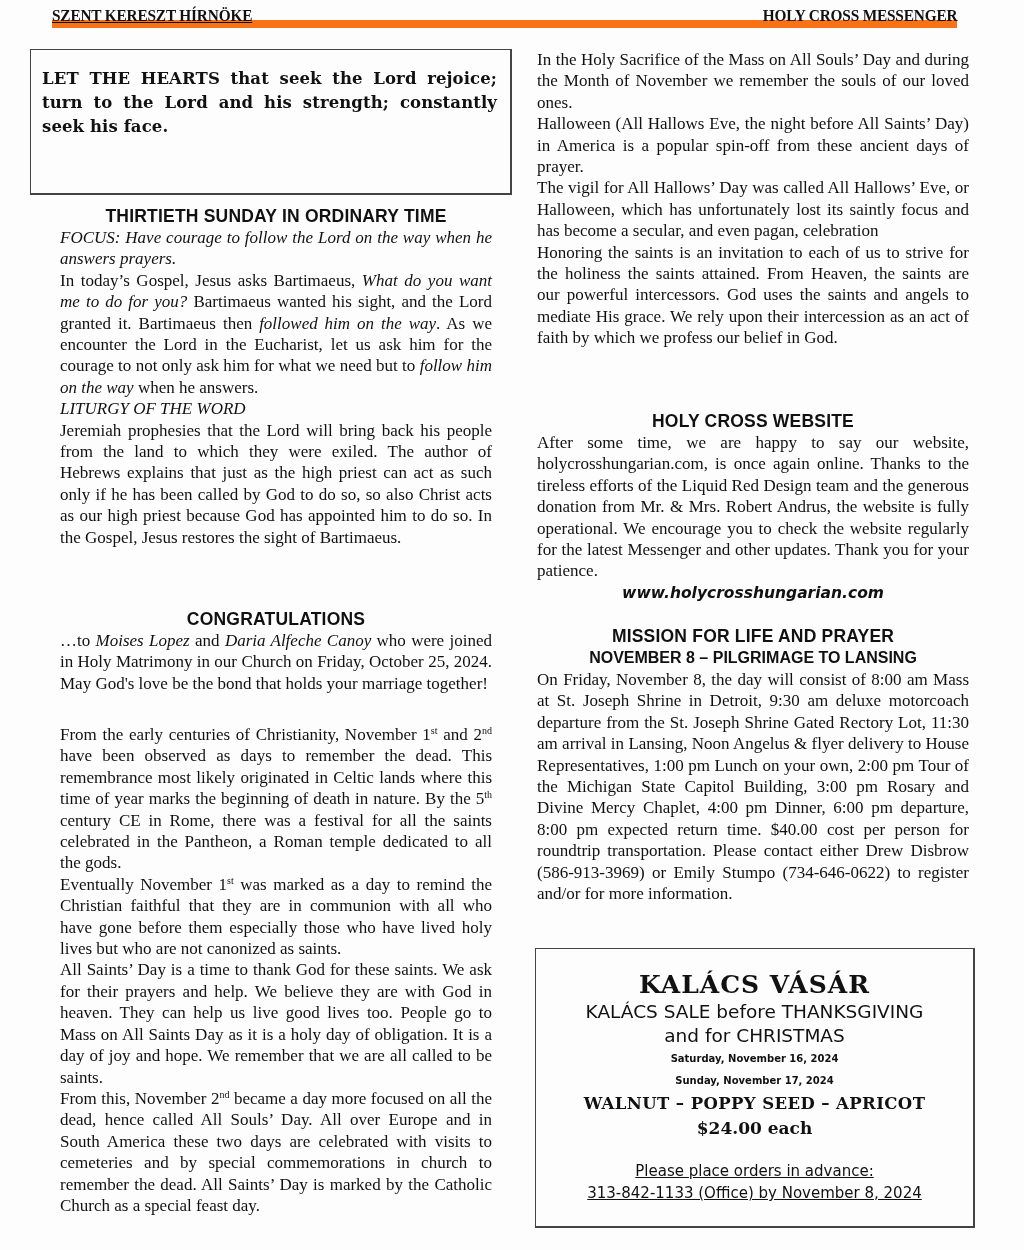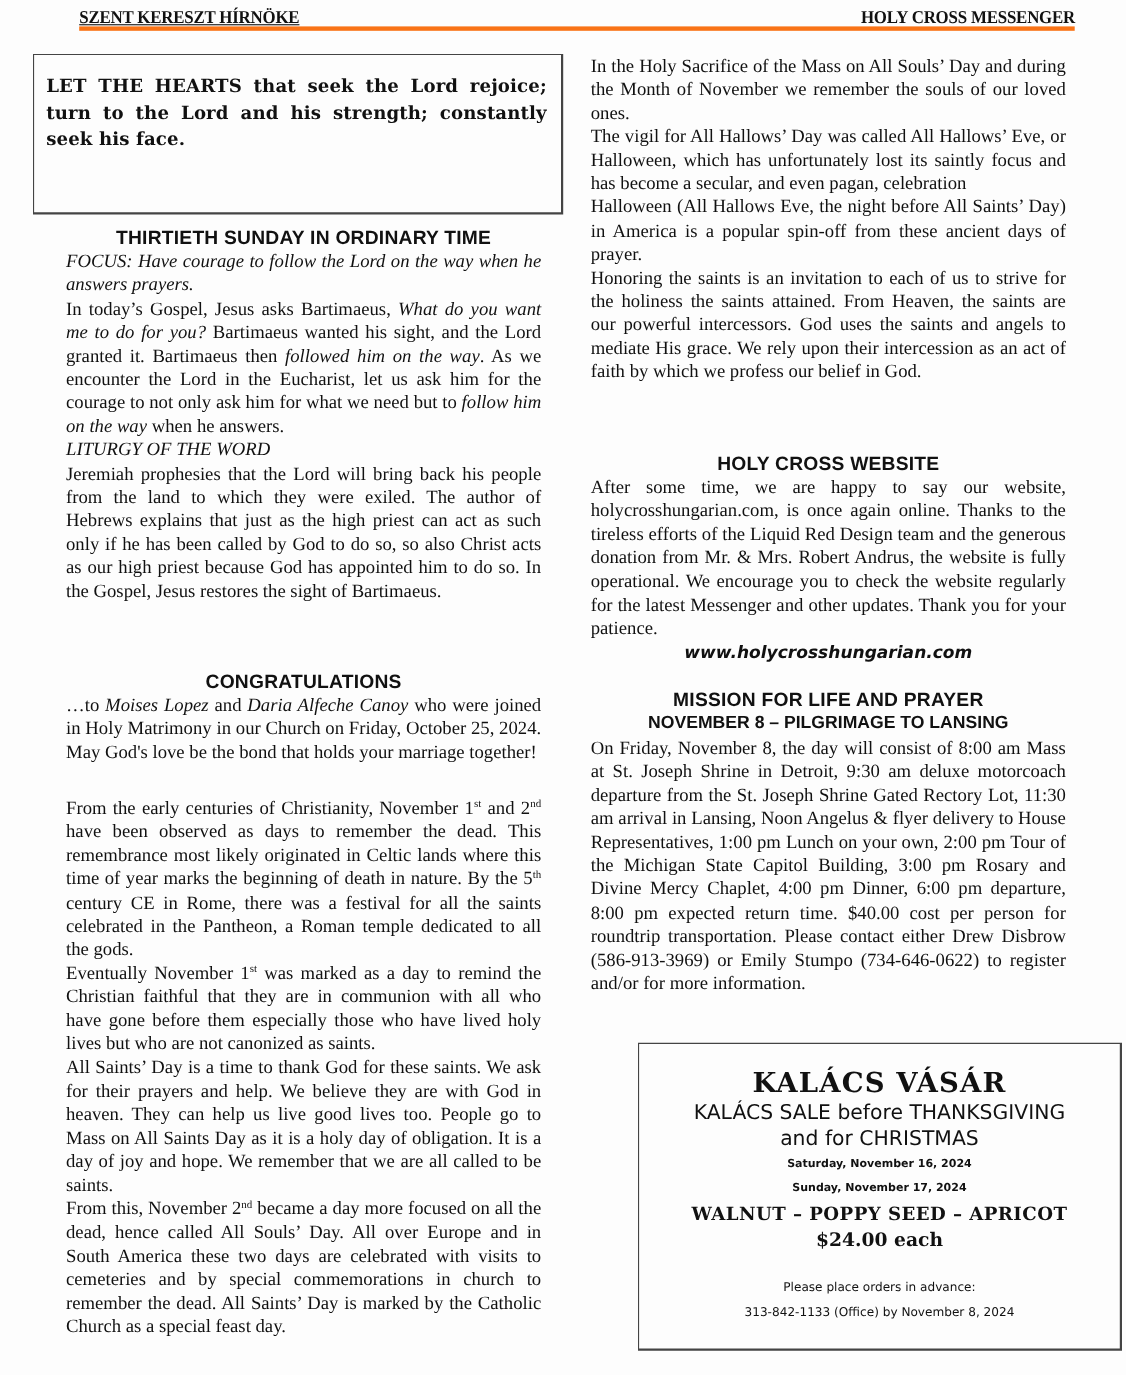--- a/index.html
+++ b/index.html
@@ -1,44 +1,44 @@
 <!DOCTYPE html>
 <html><head>
 <meta charset="utf-8">
 <style>
   * { box-sizing: border-box; margin: 0; padding: 0; }
   html, body { width: 1024px; height: 1250px; background: #fdfdfd; overflow: hidden; }
   body { position: relative; font-family: "Liberation Serif", serif; color: #111; }
 
-  .masthead { position: absolute; left: 72px; top: 4px; width: 905px; height: 24px; border-bottom: 4px solid #f97316; }
+  .masthead { position: absolute; left: 52px; top: 4px; width: 905px; height: 24px; border-bottom: 8px solid #f97316; }
   .masthead .left, .masthead .right { position: absolute; top: 2px; font-family: "Liberation Serif", serif; font-weight: bold; font-size: 16.5px; letter-spacing: -0.2px; transform: scaleX(0.93); }
   .masthead .left { left: 0; text-decoration: underline; transform-origin: left; }
   .masthead .right { right: 0; transform-origin: right; }
 
   .psalm-box { position: absolute; left: 30px; top: 49px; width: 482px; height: 146px; border: 1px solid #444; border-right-width: 2px; border-bottom-width: 2px; padding: 17px 13px 0 11px; }
   .psalm-text { font-family: "DejaVu Serif", serif; font-weight: bold; font-size: 16.5px; line-height: 24px; text-align: justify; letter-spacing: 0.1px; }
   .psalm-cite { font-family: "DejaVu Serif", serif; font-weight: bold; font-style: italic; font-size: 16.5px; line-height: 24px; text-align: right; padding-right: 3px; }
 
   .heading { font-family: "Liberation Sans", sans-serif; font-weight: bold; font-size: 17.5px; text-align: center; line-height: 22px; letter-spacing: 0.2px; }
   .subheading { font-family: "Liberation Sans", sans-serif; font-weight: bold; font-size: 16px; text-align: center; line-height: 22px; }
   .body-text { font-family: "Liberation Serif", serif; font-size: 17px; line-height: 21.4px; text-align: justify; }
   .body-text p { margin: 0; }
   .italic { font-style: italic; }
   sup { font-size: 10px; line-height: 0; vertical-align: 6px; }
   .url { font-family: "DejaVu Sans", sans-serif; font-weight: bold; font-style: italic; font-size: 15.5px; text-align: center; line-height: 22px; }
 
   .sec { position: absolute; }
 
-  .kalacs-box { position: absolute; left: 535px; top: 948px; width: 440px; height: 280px; border: 1px solid #444; border-right-width: 2px; border-bottom-width: 2px; text-align: center; margin-left: 45px; }
+  .kalacs-box { position: absolute; left: 535px; top: 948px; width: 440px; height: 280px; border: 1px solid #444; border-right-width: 2px; border-bottom-width: 2px; text-align: center; }
   .k-title { font-family: "DejaVu Serif", serif; font-weight: bold; font-size: 25px; margin-top: 21px; line-height: 30px; letter-spacing: 1px; }
   .k-sub { font-family: "DejaVu Sans", sans-serif; font-size: 18.5px; line-height: 24px; }
   .k-date { font-family: "DejaVu Sans", sans-serif; font-weight: bold; font-size: 10px; line-height: 22px; }
   .k-flavors { font-family: "DejaVu Serif", serif; font-weight: bold; font-size: 16.5px; line-height: 24px; letter-spacing: 0.4px; }
   .k-price { font-family: "DejaVu Serif", serif; font-weight: bold; font-size: 17px; line-height: 24px; }
-  .k-order { font-family: "DejaVu Sans", sans-serif; font-size: 11px; line-height: 22px; }
+  .k-order { font-family: "DejaVu Sans", sans-serif; font-size: 15px; line-height: 22px; text-decoration: underline; }
 </style>
 </head>
 <body>
 
 <div class="masthead">
   <span class="left">SZENT KERESZT HÍRNÖKE</span>
   <span class="right">HOLY CROSS MESSENGER</span>
 </div>
 
 <div class="psalm-box">
@@ -67,22 +67,22 @@
     <p><span>From the early centuries of Christianity, November 1</span><sup>st</sup><span> and 2</span><sup>nd</sup><span> have been observed as days to remember the dead. This remembrance most likely originated in Celtic lands where this time of year marks the beginning of death in nature. By the 5</span><sup>th</sup><span> century CE in Rome, there was a festival for all the saints celebrated in the Pantheon, a Roman temple dedicated to all the gods.</span></p>
     <p><span>Eventually November 1</span><sup>st</sup><span> was marked as a day to remind the Christian faithful that they are in communion with all who have gone before them especially those who have lived holy lives but who are not canonized as saints.</span></p>
     <p>All Saints’ Day is a time to thank God for these saints. We ask for their prayers and help. We believe they are with God in heaven. They can help us live good lives too. People go to Mass on All Saints Day as it is a holy day of obligation. It is a day of joy and hope. We remember that we are all called to be saints.</p>
     <p><span>From this, November 2</span><sup>nd</sup><span> became a day more focused on all the dead, hence called All Souls’ Day. All over Europe and in South America these two days are celebrated with visits to cemeteries and by special commemorations in church to remember the dead. All Saints’ Day is marked by the Catholic Church as a special feast day.</span></p>
   </div>
 </div>
 
 <div class="sec" style="left:537px; top:49px; width:432px;">
   <div class="body-text">
     <p>In the Holy Sacrifice of the Mass on All Souls’ Day and during the Month of November we remember the souls of our loved ones.</p>
+    <p>Halloween (All Hallows Eve, the night before All Saints’ Day) in America is a popular spin-off from these ancient days of prayer.</p>
     <p>The vigil for All Hallows’ Day was called All Hallows’ Eve, or Halloween, which has unfortunately lost its saintly focus and has become a secular, and even pagan, celebration</p>
-    <p>Halloween (All Hallows Eve, the night before All Saints’ Day) in America is a popular spin-off from these ancient days of prayer.</p>
     <p>Honoring the saints is an invitation to each of us to strive for the holiness the saints attained. From Heaven, the saints are our powerful intercessors. God uses the saints and angels to mediate His grace. We rely upon their intercession as an act of faith by which we profess our belief in God.</p>
   </div>
 </div>
 
 <div class="sec" style="left:537px; top:410px; width:432px;">
   <div class="heading">HOLY CROSS WEBSITE</div>
   <div class="body-text">
     <p>After some time, we are happy to say our website, holycrosshungarian.com, is once again online. Thanks to the tireless efforts of the Liquid Red Design team and the generous donation from Mr. &amp; Mrs. Robert Andrus, the website is fully operational. We encourage you to check the website regularly for the latest Messenger and other updates. Thank you for your patience.</p>
   </div>
   <div class="url">www.holycrosshungarian.com</div>

